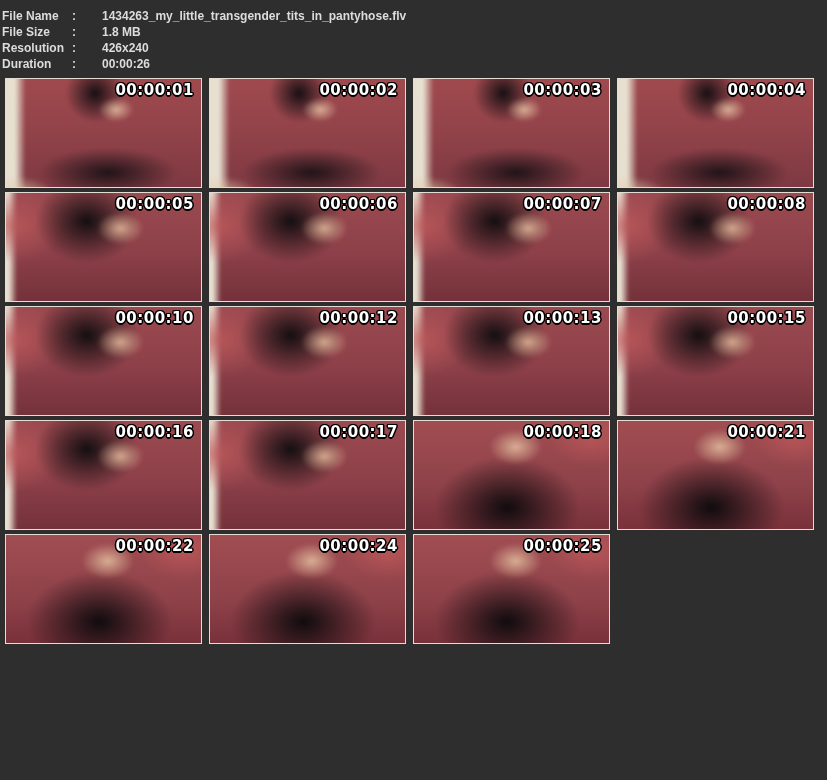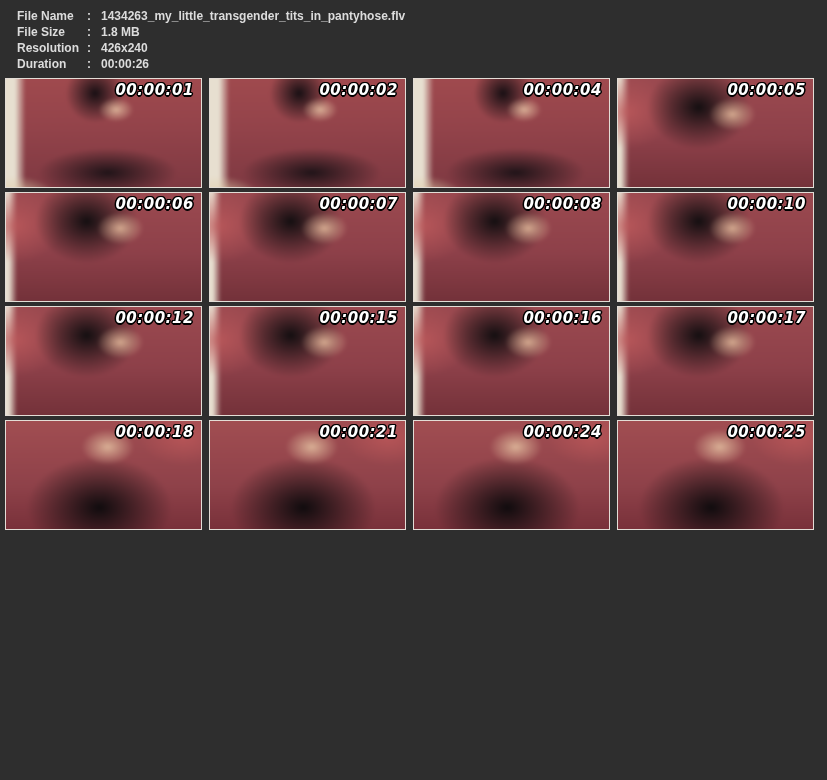--- a/index.html
+++ b/index.html
@@ -13,30 +13,30 @@
     width: 827px;
     height: 780px;
     background: var(--background, #2e2e2e);
     overflow: hidden;
   }
 
   
   .meta {
     position: absolute;
     top: 8px;
-    left: 17px;
+    left: 2px;
     color: var(--metadata-text, #dcdcdc);
     font-size: 12px;
     font-weight: bold;
     line-height: 16px;
   }
   .meta-row { display: flex; white-space: nowrap; }
   .meta-label { width: 70px; }
   .meta-sep   { width: 6px; }
-  .meta-value { margin-left: 8px; }
+  .meta-value { margin-left: 24px; }
 
   
   .grid {
     position: absolute;
     left: 5px;
     top: 78px;
     display: grid;
     grid-template-columns: repeat(4, 197px);
     grid-auto-rows: 110px;
     column-gap: 7px;
@@ -84,21 +84,20 @@
   }
   .timestamp {
     position: absolute;
     top: 2px;
     right: 7px;
     z-index: 2;
     color: var(--timestamp-text, #ffffff);
     font-family: "DejaVu Sans", sans-serif;
     font-size: 15px;
     font-weight: bold;
-    font-style: italic;
     letter-spacing: 0.5px;
     text-shadow:
       -1px -1px 0 var(--timestamp-outline, #000),
        1px -1px 0 var(--timestamp-outline, #000),
       -1px  1px 0 var(--timestamp-outline, #000),
        1px  1px 0 var(--timestamp-outline, #000),
       -1.5px 0 0 var(--timestamp-outline, #000),
        1.5px 0 0 var(--timestamp-outline, #000),
        0 -1.5px 0 var(--timestamp-outline, #000),
        0  1.5px 0 var(--timestamp-outline, #000);
@@ -136,20 +135,24 @@
       <div class="thumb v1">
     <div class="art"></div>
     <span class="timestamp">00:00:01</span>
   </div>
       <div class="thumb v1">
     <div class="art"></div>
     <span class="timestamp">00:00:02</span>
   </div>
       <div class="thumb v1">
     <div class="art"></div>
+    <span class="timestamp">00:00:03</span>
+  </div>
+      <div class="thumb v1">
+    <div class="art"></div>
     <span class="timestamp">00:00:04</span>
   </div>
       <div class="thumb v2">
     <div class="art"></div>
     <span class="timestamp">00:00:05</span>
   </div>
       <div class="thumb v2">
     <div class="art"></div>
     <span class="timestamp">00:00:06</span>
   </div>
@@ -164,40 +167,48 @@
       <div class="thumb v2">
     <div class="art"></div>
     <span class="timestamp">00:00:10</span>
   </div>
       <div class="thumb v2">
     <div class="art"></div>
     <span class="timestamp">00:00:12</span>
   </div>
       <div class="thumb v2">
     <div class="art"></div>
+    <span class="timestamp">00:00:13</span>
+  </div>
+      <div class="thumb v2">
+    <div class="art"></div>
     <span class="timestamp">00:00:15</span>
   </div>
       <div class="thumb v2">
     <div class="art"></div>
     <span class="timestamp">00:00:16</span>
   </div>
       <div class="thumb v2">
     <div class="art"></div>
     <span class="timestamp">00:00:17</span>
   </div>
       <div class="thumb v3">
     <div class="art"></div>
     <span class="timestamp">00:00:18</span>
   </div>
       <div class="thumb v3">
     <div class="art"></div>
     <span class="timestamp">00:00:21</span>
   </div>
       <div class="thumb v3">
     <div class="art"></div>
+    <span class="timestamp">00:00:22</span>
+  </div>
+      <div class="thumb v3">
+    <div class="art"></div>
     <span class="timestamp">00:00:24</span>
   </div>
       <div class="thumb v3">
     <div class="art"></div>
     <span class="timestamp">00:00:25</span>
   </div>
     </div>
 
 </div>
 

